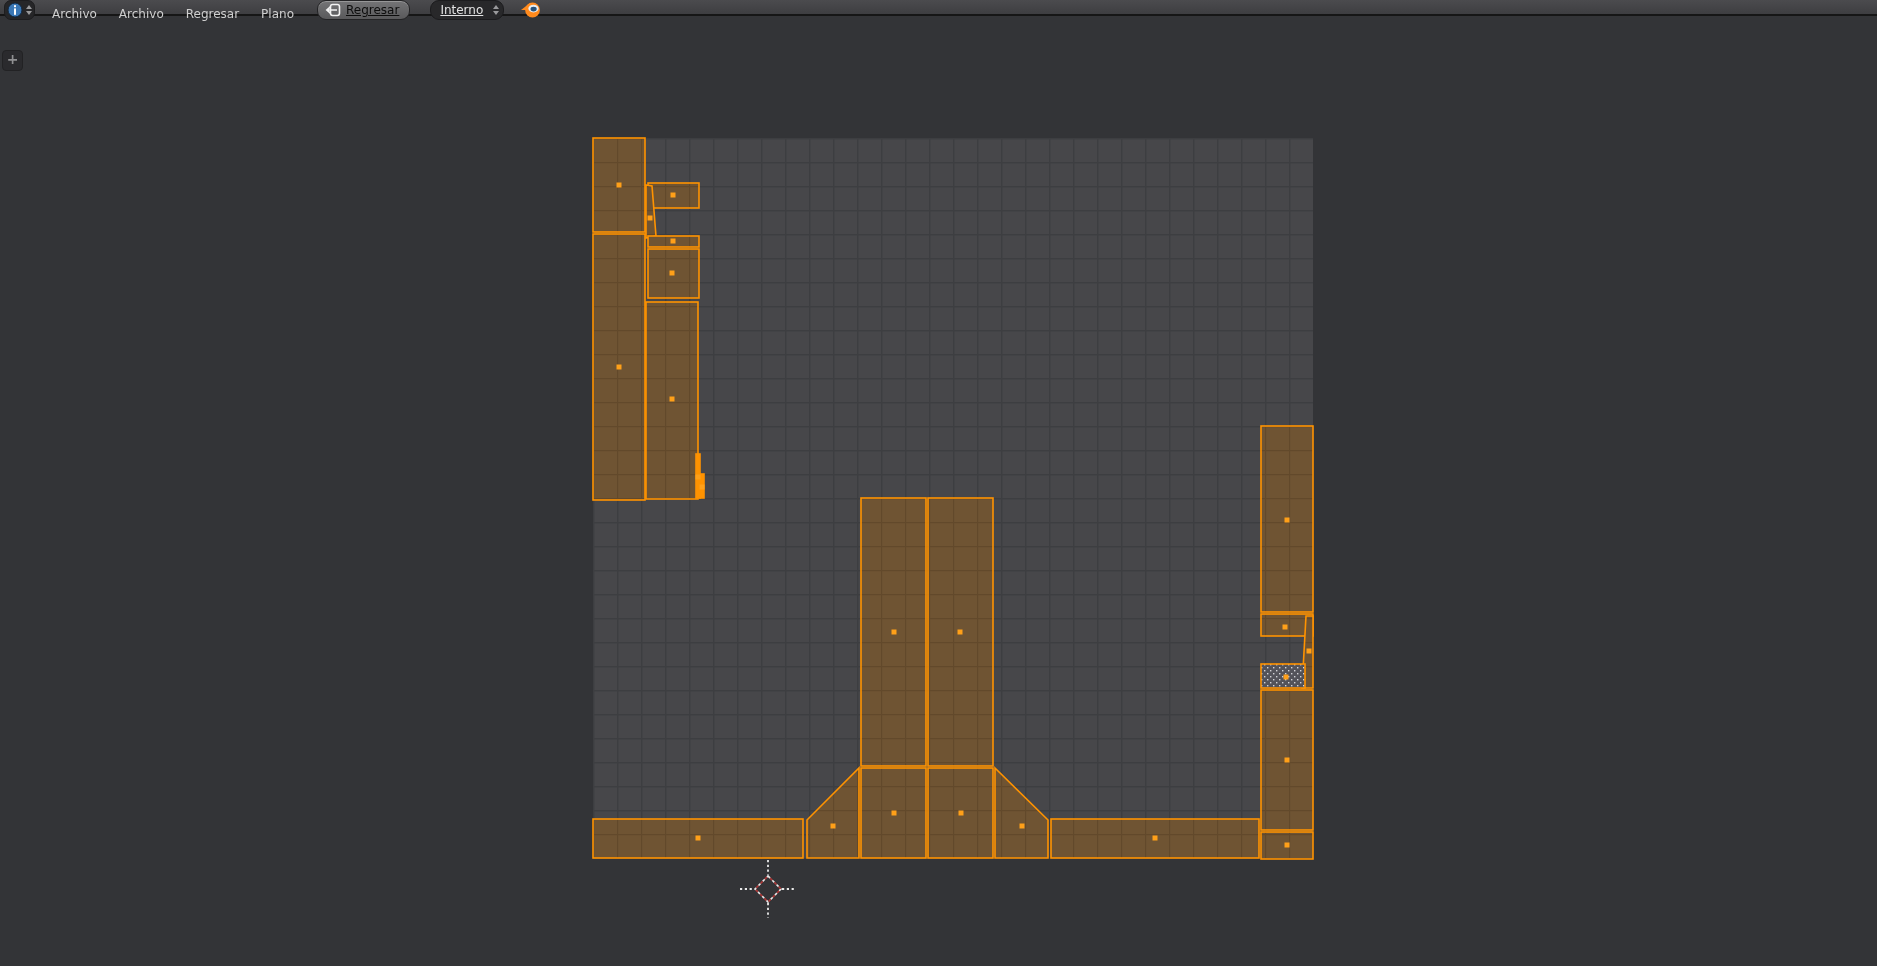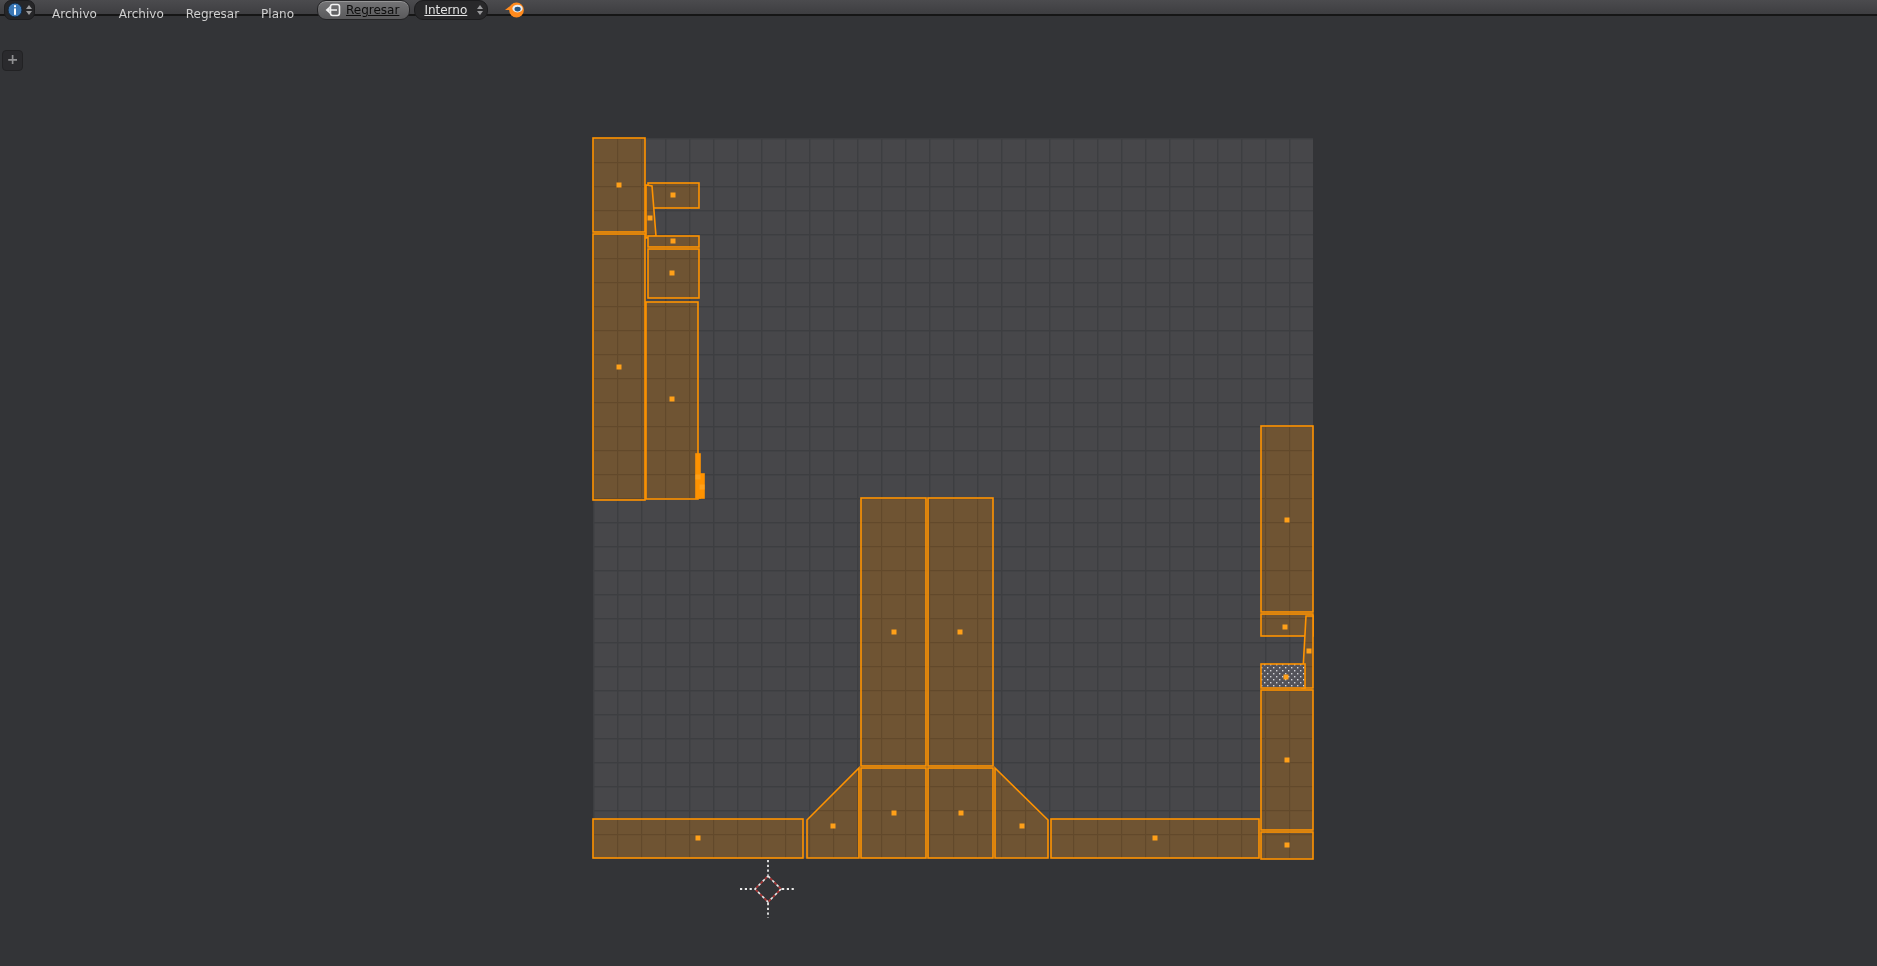--- a/index.html
+++ b/index.html
@@ -10,21 +10,21 @@
     background:linear-gradient(#4b4b4e,#3e3e41);
     border-bottom:2px solid #161616;
     display:flex;align-items:flex-start;box-sizing:border-box;}
   .hbtn{display:flex;align-items:center;border-radius:7px;height:20px;box-sizing:border-box;text-decoration:underline;}
   .editor-btn{margin-left:4px;width:31px;background:#262628;border:1px solid #1d1d1f;justify-content:space-between;padding:0 2px;}
   .menu-item{color:#cfcfcf;font-size:12px;padding:0 11px;cursor:default;line-height:28px;}
   .menu-item:first-of-type{margin-left:6px;}
   .back-btn{margin-left:12px;background:linear-gradient(#747476,#59595b);
     border:1px solid #232325;border-radius:9px;color:#0d0d0d;font-size:12px;
     padding:0 10px 0 6px;gap:5px;box-shadow:inset 0 1px 0 rgba(255,255,255,.25);}
-  .engine-dd{margin-left:4px;width:74px;background:#28282a;border:1px solid #1c1c1e;
+  .engine-dd{margin-left:20px;width:74px;background:#28282a;border:1px solid #1c1c1e;
     border-radius:9px;color:#e2e2e2;font-size:12px;padding:0 4px 0 9px;justify-content:space-between;}
   .spinners{display:flex;flex-direction:column;gap:2px;align-items:center;}
   .tri-up{width:0;height:0;border-left:3.5px solid transparent;border-right:3.5px solid transparent;border-bottom:4px solid #9a9a9c;}
   .tri-dn{width:0;height:0;border-left:3.5px solid transparent;border-right:3.5px solid transparent;border-top:4px solid #9a9a9c;}
   .logo{margin-left:15px;}
   .stats{margin-left:9px;color:#c2c2c2;font-size:12.5px;letter-spacing:.1px;}
 
   
   .viewport{position:absolute;top:28px;left:0;width:1877px;height:938px;background:#333437;}
   .viewport svg{position:absolute;top:0;left:0;}

